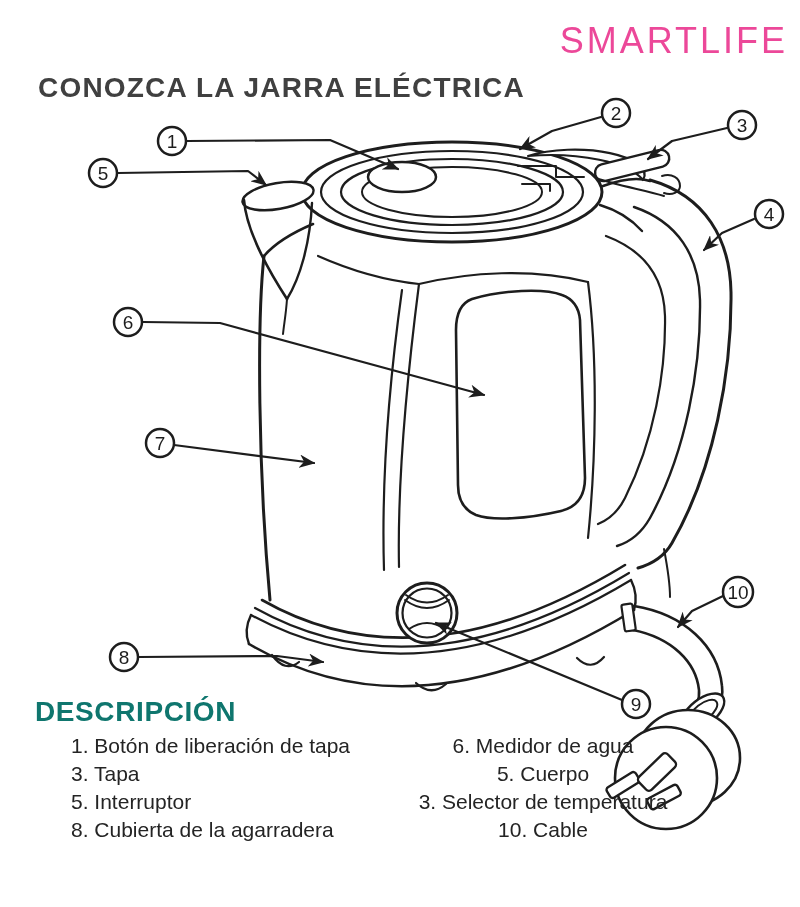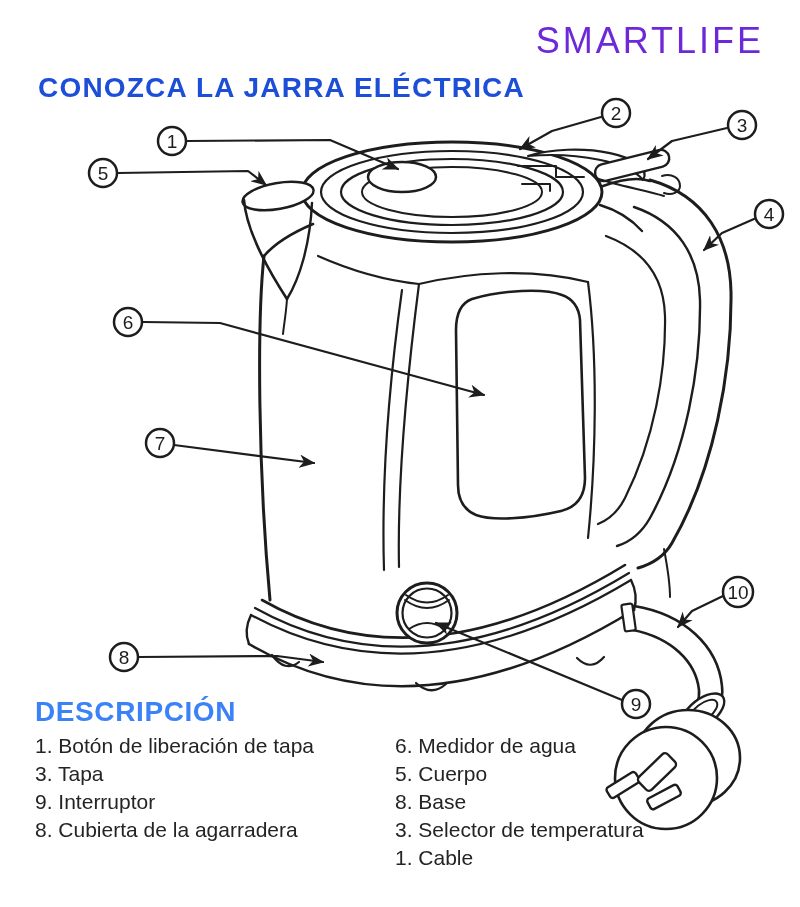--- a/index.html
+++ b/index.html
@@ -1,36 +1,36 @@
 <!DOCTYPE html>
 <html><head>
 <meta charset="utf-8">
 <style>
   html,body{margin:0;padding:0;background:#ffffff;}
   .page{
     position:relative;width:800px;height:907px;background:#ffffff;overflow:hidden;
     font-family:"Liberation Sans", sans-serif;color:#1e1e1e;
   }
   .logo{
-    position:absolute;top:20px;right:36px;
-    font-size:36px;font-weight:400;letter-spacing:3px;color:#6d28d9;
+    position:absolute;top:20px;right:12px;
+    font-size:36px;font-weight:400;letter-spacing:3px;color:#ec4899;
   }
   .title{
     position:absolute;top:72px;left:38px;
-    font-size:28px;font-weight:700;letter-spacing:1.2px;color:#1d4ed8;
+    font-size:28px;font-weight:700;letter-spacing:1.2px;color:#404040;
   }
   .diagram-svg{position:absolute;top:0;left:0;}
   .desc{position:absolute;left:35px;top:696px;width:760px;}
   .desc h2{
-    margin:0 0 6px 0;font-size:28px;font-weight:700;letter-spacing:0.6px;color:#3b82f6;
+    margin:0 0 6px 0;font-size:28px;font-weight:700;letter-spacing:0.6px;color:#0f766e;
   }
   ul.items{list-style:none;margin:0;padding:0;font-size:21px;line-height:28px;color:#242424;}
-  ul.items li{text-indent:-33px;padding-left:33px;}
+  ul.items li{text-indent:-33px;padding-left:33px;margin-left:36px;}
   .col-left{position:absolute;left:0;top:36px;width:345px;}
-  .col-right{position:absolute;left:360px;top:36px;width:300px;}
+  .col-right{position:absolute;left:340px;top:36px;width:300px;text-align:center;}
   svg path, svg ellipse, svg circle, svg rect, svg polyline{vector-effect:none;}
 </style>
 </head>
 <body>
 
 <div class="page">
 
   <div class="logo">SMARTLIFE</div>
   <div class="title">CONOZCA LA JARRA ELÉCTRICA</div>
 
@@ -178,25 +178,24 @@
         <text x="738" y="599" stroke="none" fill="#1d1d1d">10</text>
       </g>
     </g>
   </svg>
 
   <div class="desc">
     <h2>DESCRIPCIÓN</h2>
     <ul class="items col-left">
       <li>1. Botón de liberación de tapa</li>
       <li>3. Tapa</li>
-      <li>9. Interruptor</li>
+      <li>5. Interruptor</li>
       <li>8. Cubierta de la agarradera</li>
     </ul>
     <ul class="items col-right">
       <li>6. Medidor de agua</li>
       <li>5. Cuerpo</li>
-      <li>8. Base</li>
       <li>3. Selector de temperatura</li>
-      <li>1. Cable</li>
+      <li>10. Cable</li>
     </ul>
   </div>
 
 </div>
 
 </body></html>

